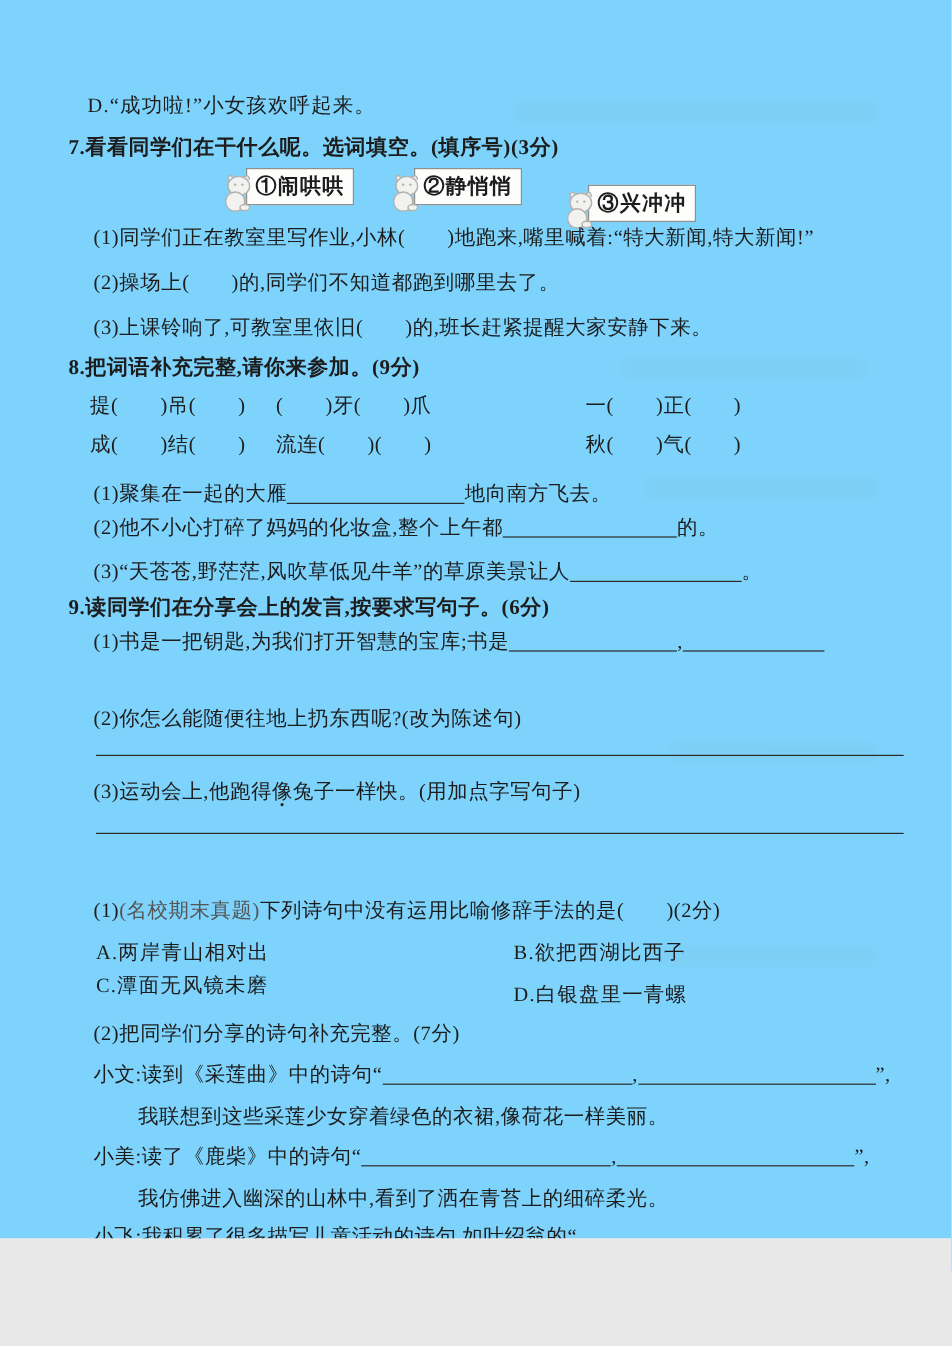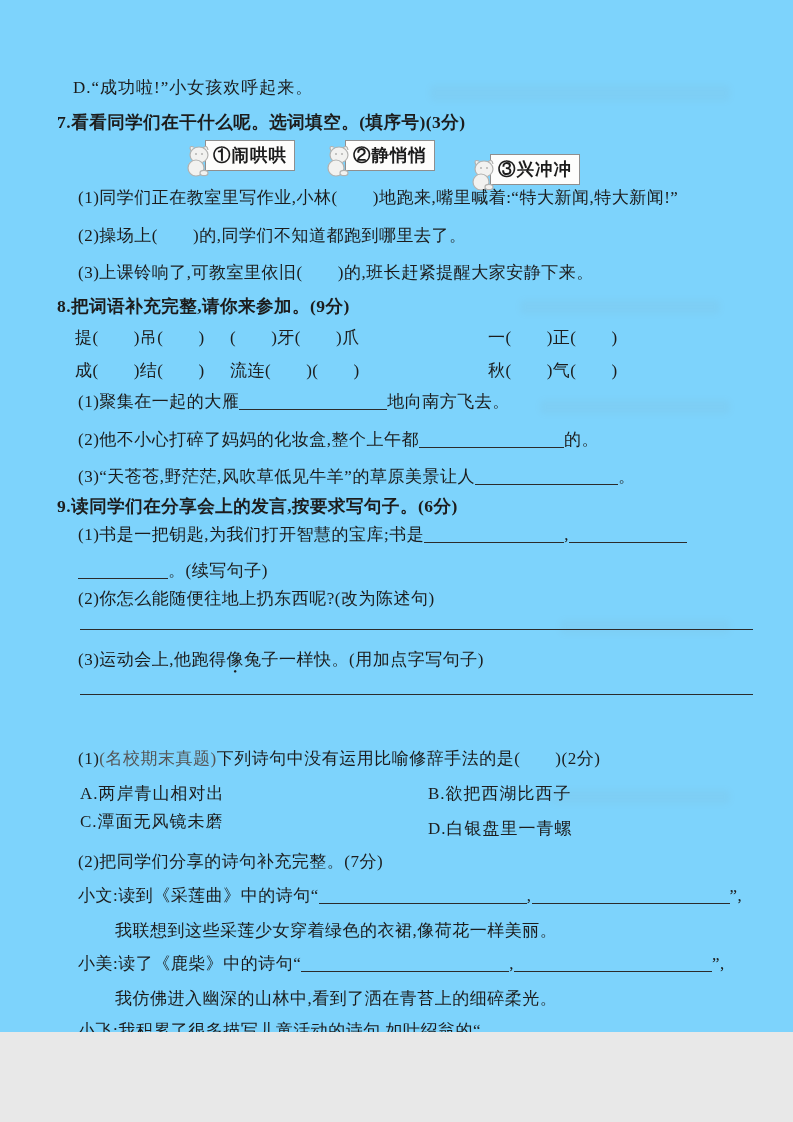--- a/index.html
+++ b/index.html
@@ -130,38 +130,35 @@
     <span class="qnum qtitle">8.</span><span class="qtitle">把词语补充完整,请你来参加。(9分)</span>
   </div>
 
   <span class="cell" style="left:75px;top:326px;">提(　　)吊(　　)</span>
   <span class="cell" style="left:230px;top:326px;">(　　)牙(　　)爪</span>
   <span class="cell" style="left:488px;top:326px;">一(　　)正(　　)</span>
   <span class="cell" style="left:75px;top:359px;">成(　　)结(　　)</span>
   <span class="cell" style="left:230px;top:359px;">流连(　　)(　　)</span>
   <span class="cell" style="left:488px;top:359px;">秋(　　)气(　　)</span>
 
-  <div class="abs item" style="left:78px;top:390px;">
+  <div class="abs item" style="left:78px;top:400px;">
     <span>(1)聚集在一起的大雁</span><span class="blank w148"></span><span>地向南方飞去。</span>
   </div>
   <div class="abs item" style="left:78px;top:428px;">
     <span>(2)他不小心打碎了妈妈的化妆盒,整个上午都</span><span class="blank w145"></span><span>的。</span>
   </div>
   <div class="abs item" style="left:78px;top:465px;">
     <span>(3)“天苍苍,野茫茫,风吹草低见牛羊”的草原美景让人</span><span class="blank w143"></span><span>。</span>
   </div>
 
   <div class="abs" style="left:57px;top:494px;">
     <span class="qnum qtitle">9.</span><span class="qtitle">读同学们在分享会上的发言,按要求写句子。(6分)</span>
   </div>
   <div class="abs item" style="left:78px;top:523px;">
     <span>(1)书是一把钥匙,为我们打开智慧的宝库;书是</span><span class="blank w140"></span><span>,</span><span class="blank w118"></span>
-  </div>
-  <div class="abs item" style="left:78px;top:559px;">
-    <span class="blank w90"></span><span>。(续写句子)</span>
   </div>
   <div class="abs item" style="left:78px;top:587px;">(2)你怎么能随便往地上扔东西呢?(改为陈述句)</div>
   <div class="ansline" style="top:629px;"></div>
   <div class="abs item" style="left:78px;top:648px;">
     <span>(3)运动会上,他跑得</span><span class="dotchar">像</span><span>兔子一样快。(用加点字写句子)</span>
   </div>
   <div class="ansline" style="top:694px;"></div>
 
   <div class="abs item" style="left:78px;top:747px;">
     <span>(1)</span><span class="tag">(名校期末真题)</span><span>下列诗句中没有运用比喻修辞手法的是(　　)(2分)</span>

